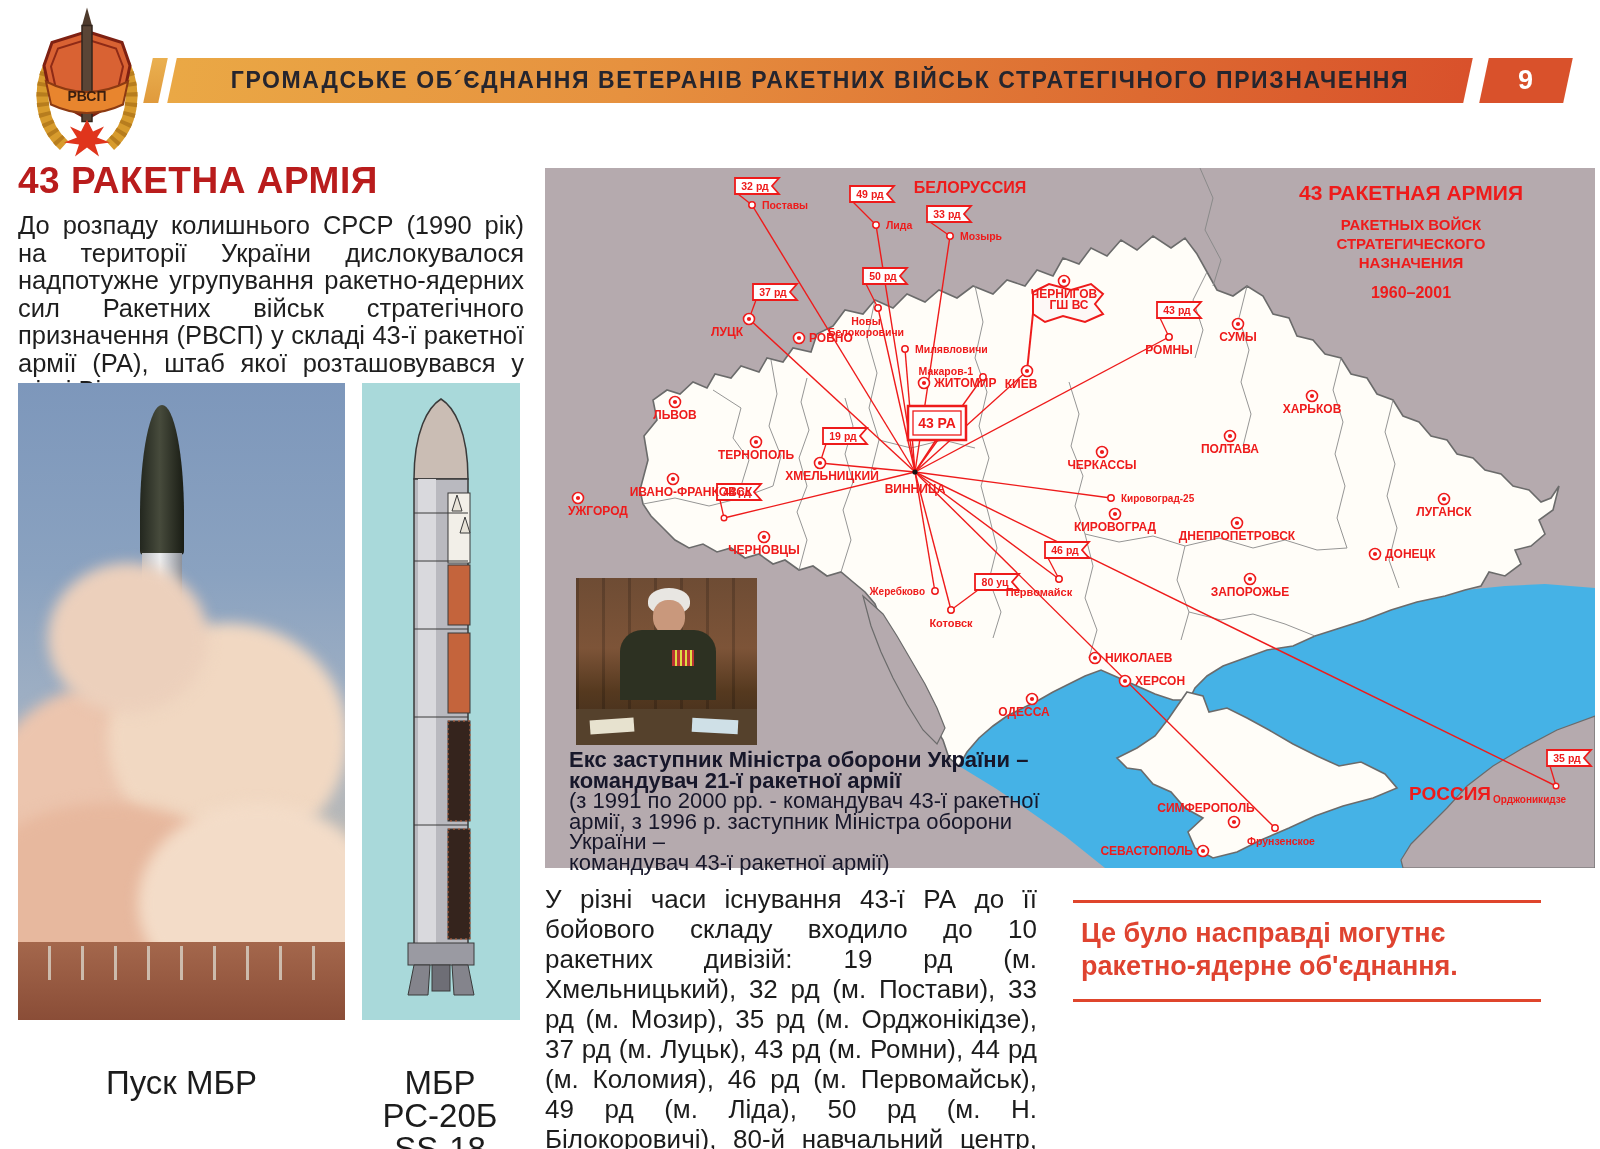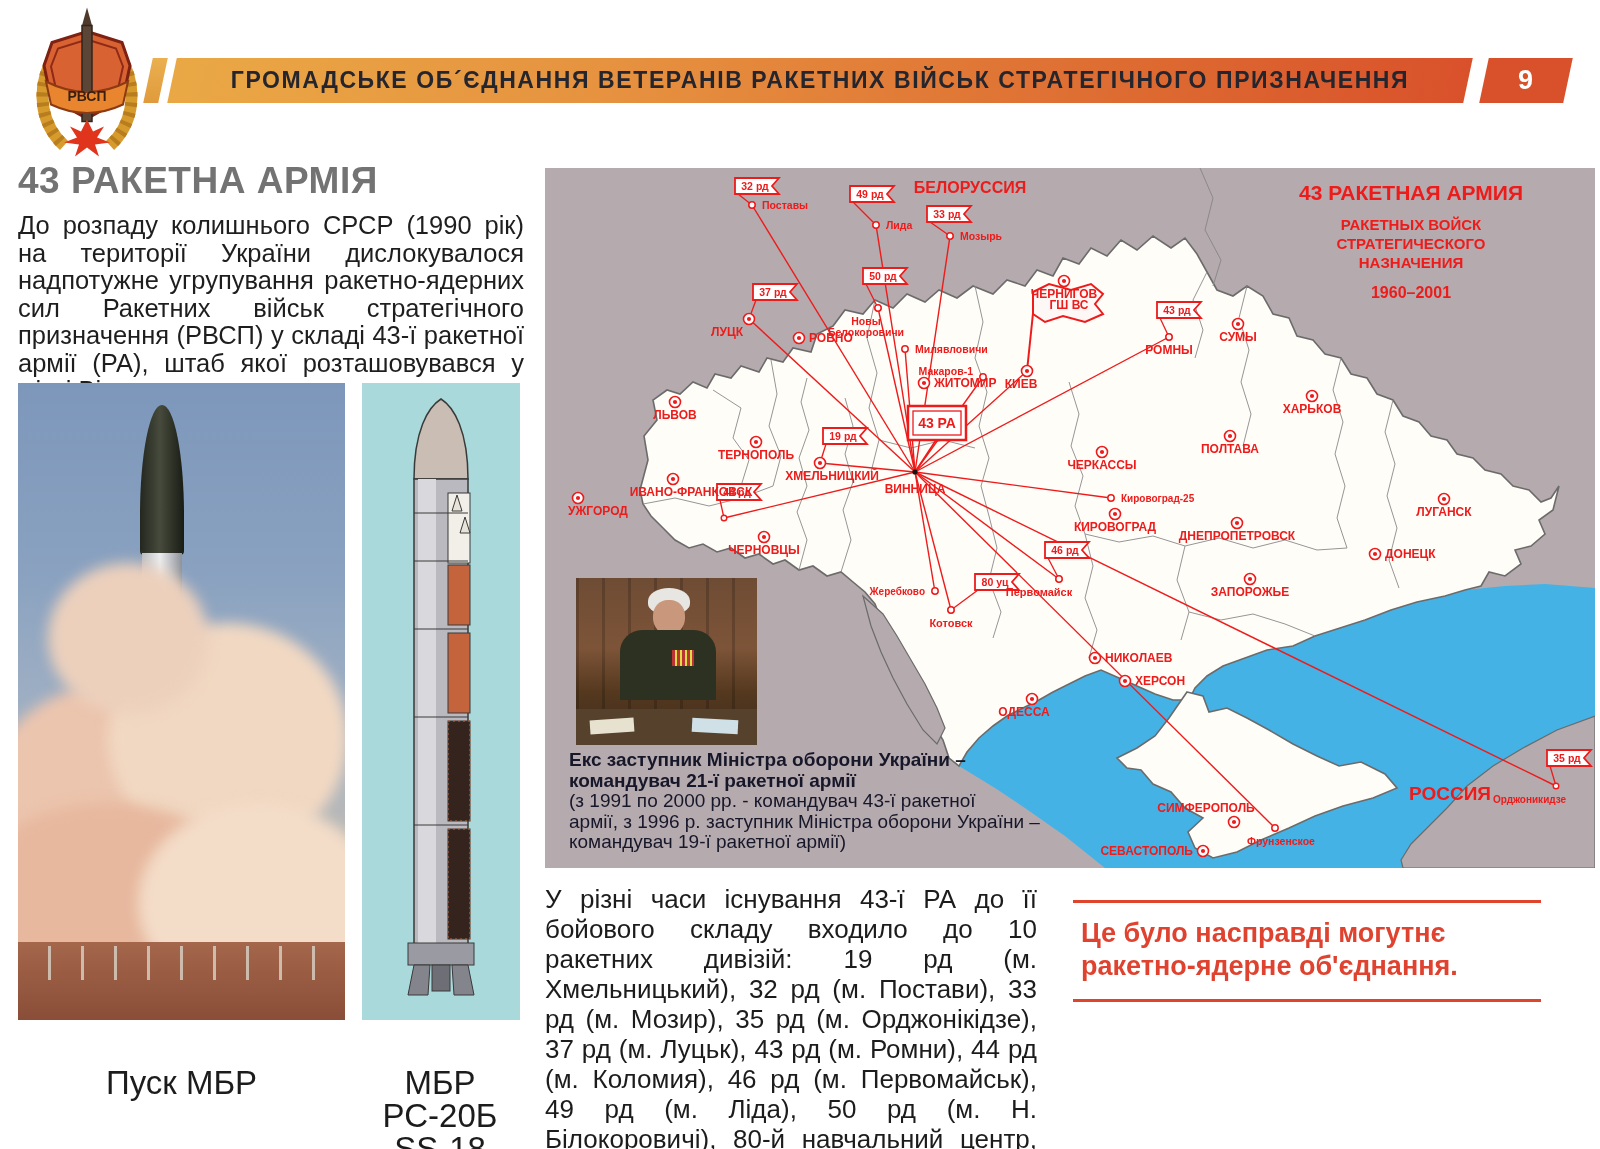--- a/index.html
+++ b/index.html
@@ -17,21 +17,21 @@
     transform:skewX(-12deg);
     background:linear-gradient(90deg,#eaa845 0%,#e6913f 35%,#dd6a31 75%,#d9512b 100%);}
   .hdr-band .t{transform:skewX(12deg);width:100%;height:100%;
     display:flex;align-items:center;justify-content:center;
     font-weight:bold;font-size:23px;letter-spacing:1.6px;color:#25252e;white-space:nowrap;}
   .hdr-page{position:absolute;left:1484px;top:58px;width:84px;height:45px;
     transform:skewX(-12deg);background:#d9512b;display:flex;align-items:center;justify-content:center;}
   .hdr-page .t{transform:skewX(12deg);color:#fff;font-size:27px;font-weight:bold;}
   
   .heading{position:absolute;left:18px;top:160px;width:510px;
-    font-size:37px;font-weight:bold;color:#737373;letter-spacing:.5px;}
+    font-size:37px;font-weight:bold;color:#b91c1c;letter-spacing:.5px;}
   .intro{position:absolute;left:18px;top:212px;width:506px;
     font-size:25.5px;line-height:27.5px;text-align:justify;color:#1e1e1e;}
   
   .fig1{position:absolute;left:18px;top:383px;width:327px;height:637px;overflow:hidden;
     background:linear-gradient(180deg,#7d97bb 0%,#8aa2c0 30%,#a3b2c4 55%,#c3bcb2 76%,#a5775c 88%,#8e5038 100%);}
   .rocket{position:absolute;left:118px;top:22px;width:52px;height:350px;}
   .rocket .nose{position:absolute;left:4px;top:0;width:44px;height:150px;
     background:linear-gradient(90deg,#23271f,#474b3c 45%,#191c14);
     border-radius:50% 50% 4px 4px/110px 110px 4px 4px;}
   .rocket .body{position:absolute;left:6px;top:148px;width:40px;height:200px;
@@ -54,21 +54,21 @@
       repeating-linear-gradient(90deg,rgba(0,0,0,.18) 0 3px,transparent 3px 26px),
       linear-gradient(180deg,#6e4c34 0%,#7d5438 42%,#55391f 68%,#3c2a1c 100%);}
   .genphoto .hair{position:absolute;left:72px;top:10px;width:42px;height:26px;background:#e8e6e2;border-radius:50% 50% 40% 40%;}
   .genphoto .face{position:absolute;left:77px;top:22px;width:32px;height:34px;background:#c9987c;border-radius:46%;}
   .genphoto .suit{position:absolute;left:44px;top:52px;width:96px;height:70px;background:#2d3122;border-radius:22px 22px 0 0;}
   .genphoto .medals{position:absolute;left:96px;top:72px;width:22px;height:16px;
     background:repeating-linear-gradient(90deg,#b33 0 3px,#dd4 3px 5px);}
   .genphoto .desk{position:absolute;left:0;bottom:0;width:100%;height:36px;background:#55412c;}
   .genphoto .paper1{position:absolute;left:14px;bottom:12px;width:44px;height:14px;background:#e7e2cf;transform:rotate(-4deg);}
   .genphoto .paper2{position:absolute;left:116px;bottom:12px;width:46px;height:14px;background:#cfe0e7;transform:rotate(3deg);}
-  .mapcap{position:absolute;left:569px;top:750px;width:492px;color:#17172a;font-size:19px;line-height:20.5px;}
+  .mapcap{position:absolute;left:569px;top:750px;width:492px;color:#17172a;font-size:22px;line-height:20.5px;}
   .mapcap .b{font-weight:bold;}
   
   .colL{position:absolute;left:545px;top:884px;width:492px;
     font-size:26px;line-height:30px;text-align:justify;color:#1c1c1c;}
   .colR{position:absolute;left:1073px;top:884px;width:468px;
     font-size:26px;line-height:30px;text-align:justify;color:#1c1c1c;}
   .callout{margin-top:16px;border-top:3px solid #df452c;border-bottom:3px solid #df452c;
     padding:14px 0 16px 8px;color:#df4330;font-weight:bold;font-size:27px;line-height:33px;text-align:left;}
 </style>
 </head>
@@ -372,19 +372,19 @@
   <div class="medals"></div>
     <div class="desk"></div>
     <div class="paper1"></div>
     <div class="paper2"></div>
 </div>
 <div class="mapcap">
   <div class="b">Екс заступник Міністра оборони України –</div>
   <div class="b">командувач 21-ї ракетної армії</div>
   <div>(з 1991 по 2000 рр. - командувач 43-ї ракетної</div>
   <div>армії, з 1996 р. заступник Міністра оборони України –</div>
-  <div>командувач 19-ї ракетної армії)</div>
+  <div>командувач 43-ї ракетної армії)</div>
 </div>
 
 <div class="colL">У різні часи існування 43-ї РА до її бойового складу входило до 10 ракетних дивізій: 19 рд (м. Хмельницький), 32 рд (м. Постави), 33 рд (м. Мозир), 35 рд (м. Орджонікідзе), 37 рд (м. Луцьк), 43 рд (м. Ромни), 44 рд (м. Коломия), 46 рд (м. Первомайськ), 49 рд (м. Ліда), 50 рд (м. Н. Білокоровичі), 80-й навчальний центр, ремонтний завод, два арсенали, два об'єкта «С», база ліквідації, санаторій «Фрунзенський». У їх складі були 54 ракетних полки,</div>
 <div class="colR">
   <div class="callout">Це було насправді могутнє ракетно-ядерне об'єднання.</div>
 </div>
 
 </body></html>

